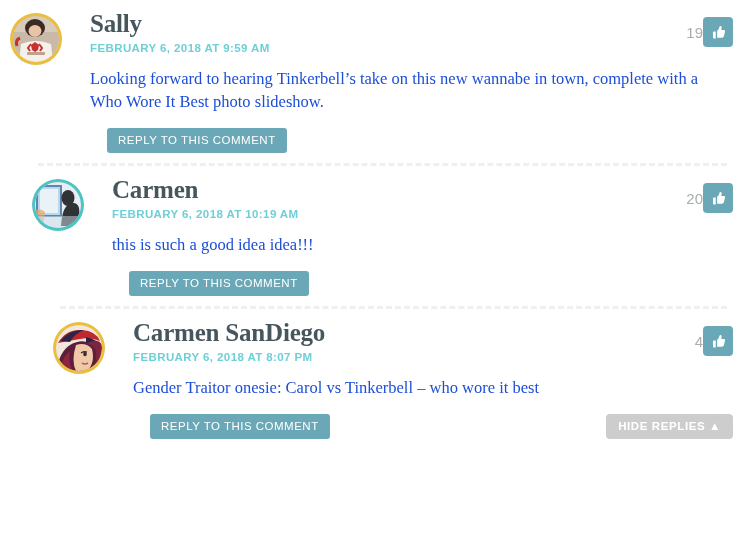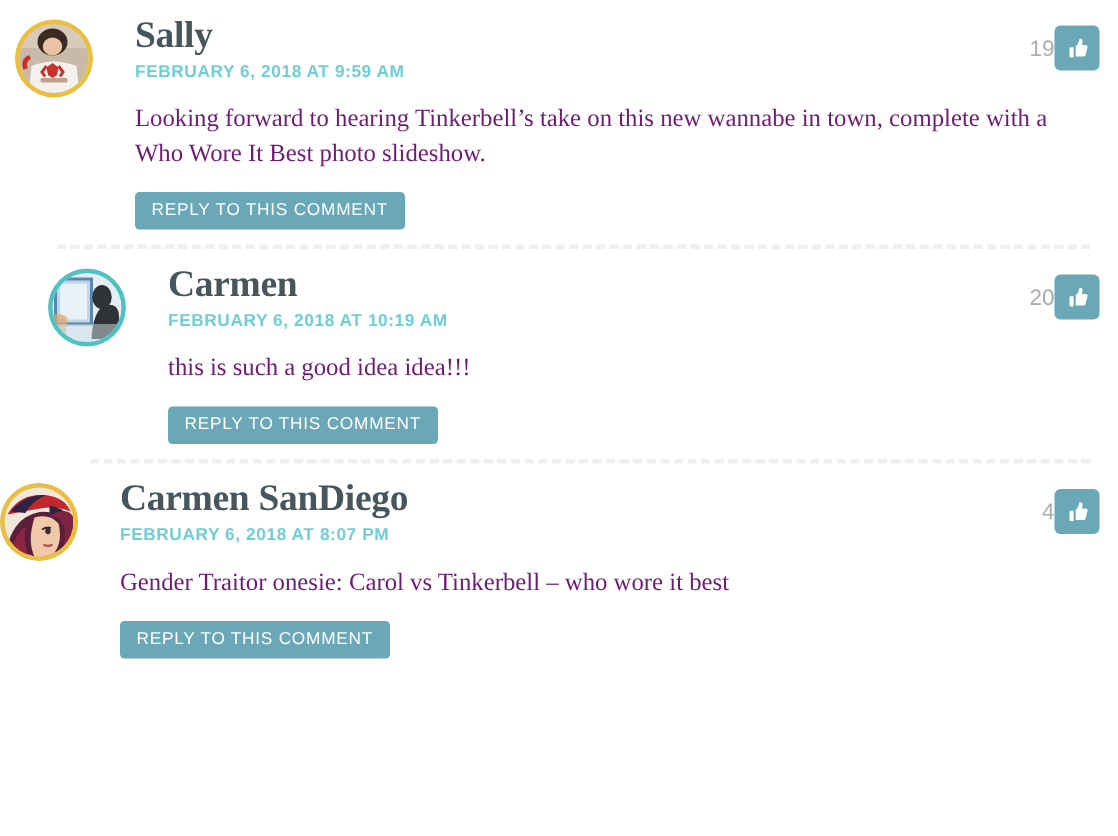--- a/index.html
+++ b/index.html
@@ -95,21 +95,21 @@
     font-size: 11.5px;
     letter-spacing: 0.4px;
     color: #6fcfd6;
     margin-top: 3px;
     text-transform: uppercase;
   }
   .comment-body {
     font-family: "Liberation Serif", serif;
     font-size: 16.5px;
     line-height: 23px;
-    color: #701a75;
+    color: #1d4ed8;
     margin-top: 13px;
     max-width: 620px;
   }
 
   
   .vote-group {
     position: absolute;
     top: 8px;
     right: 12px;
     display: flex;
@@ -149,20 +149,21 @@
     font-size: 11.5px;
     letter-spacing: 0.5px;
     line-height: 25px;
     height: 25px;
     padding: 0 11px;
     border: none;
     border-radius: 3px;
     cursor: pointer;
     text-transform: uppercase;
     white-space: nowrap;
+    margin-left: 17px;
   }
   .hide-replies-button {
     position: absolute;
     right: 12px;
     top: 0;
     background: #cdcdcd;
     color: #ffffff;
     font-family: "Liberation Sans", sans-serif;
     font-weight: bold;
     font-size: 11.5px;
@@ -173,21 +174,21 @@
     border: none;
     border-radius: 4px;
     cursor: pointer;
     text-transform: uppercase;
     white-space: nowrap;
   }
 
   
   .depth-0 { padding-left: 10px; }
   .depth-1 { padding-left: 32px; }
-  .depth-2 { }
+  .depth-2 { padding-left: 53px; }
 
   .depth-0 .comment-head,
   .depth-0 .comment-date,
   .depth-0 .comment-body,
   .depth-0 .action-row { margin-left: 80px; }
   .depth-1 .comment-head,
   .depth-1 .comment-date,
   .depth-1 .comment-body,
   .depth-1 .action-row { margin-left: 80px; }
   .depth-2 .comment-head,
@@ -324,17 +325,18 @@
             </svg>
           </button>
         </div>
       </div>
 
       <div class="comment-date">FEBRUARY 6, 2018 AT 8:07 PM</div>
       <div class="comment-body">Gender Traitor onesie: Carol vs Tinkerbell – who wore it best</div>
 
       <div class="action-row">
         <button class="reply-button">REPLY TO THIS COMMENT</button>
+        <button class="hide-replies-button">HIDE REPLIES ▲</button>
       </div>
     </div>
   </div>
 
 </div>
 
 </body></html>

